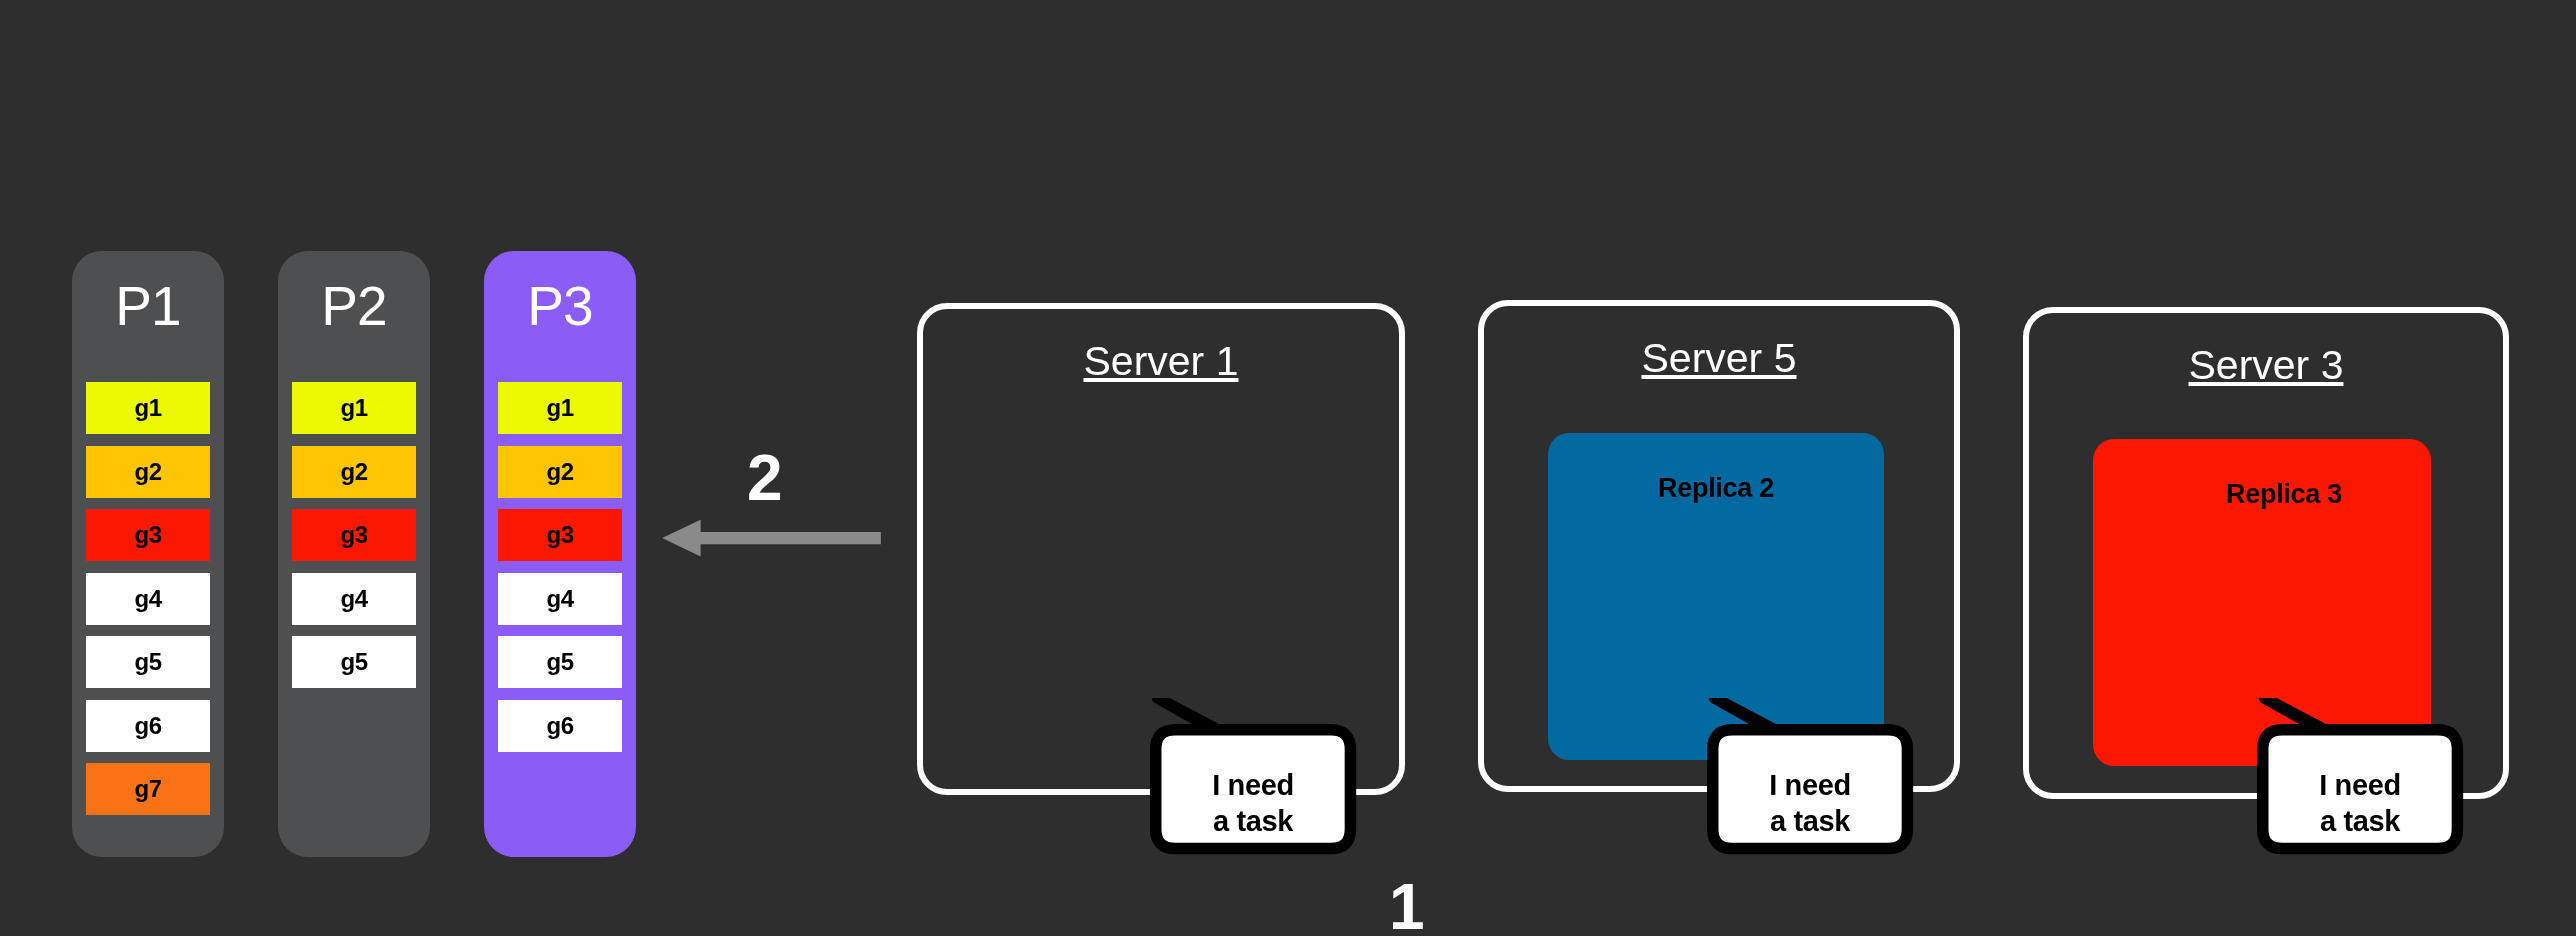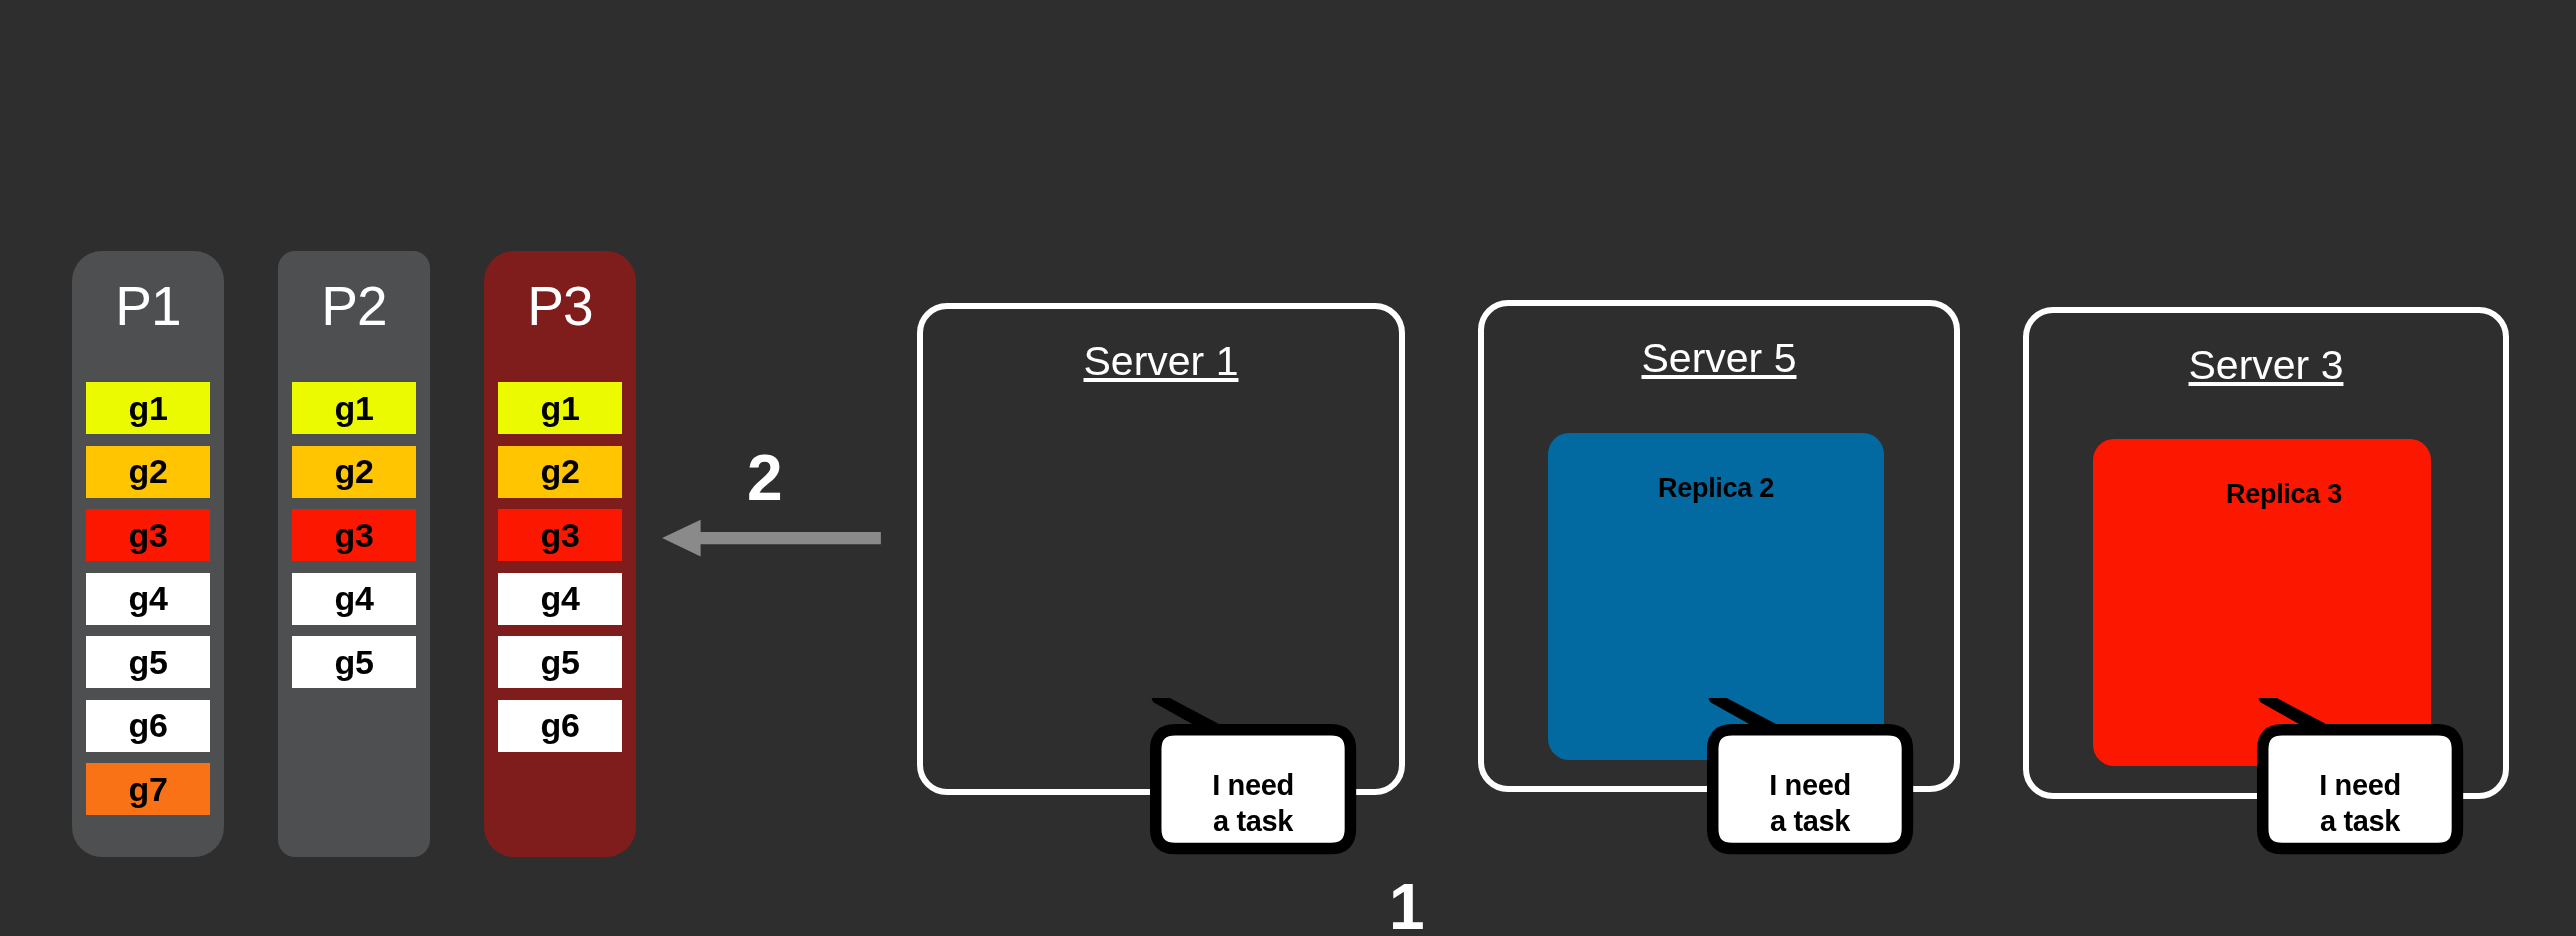--- a/index.html
+++ b/index.html
@@ -59,21 +59,21 @@
     width: 124px;
   }
   .tile {
     width: 124px;
     height: 52px;
     margin-bottom: 11.5px;
     display: flex;
     align-items: center;
     justify-content: center;
     color: #000000;
-    font-size: 34px;
+    font-size: 24px;
     font-weight: bold;
     letter-spacing: -0.4px;
     box-sizing: border-box;
   }
 
   
   .step-two-label {
     position: absolute;
     left: 747px;
     top: 446px;
@@ -184,32 +184,32 @@
         <div class="tile" style="background-color: rgb(236, 250, 0);">g1</div>
         <div class="tile" style="background-color: rgb(255, 197, 0);">g2</div>
         <div class="tile" style="background-color: rgb(251, 23, 0);">g3</div>
         <div class="tile" style="background-color: rgb(255, 255, 255);">g4</div>
         <div class="tile" style="background-color: rgb(255, 255, 255);">g5</div>
         <div class="tile" style="background-color: rgb(255, 255, 255);">g6</div>
         <div class="tile" style="background-color: #f97316;">g7</div>
       </div>
     </div>
 
-    <div class="partition p2" style="background-color: rgb(77, 79, 80); border-radius: 17px;">
+    <div class="partition p2" style="background-color: rgb(77, 79, 80);">
       <div class="partition-title">P2</div>
       <div class="tile-stack">
         <div class="tile" style="background-color: rgb(236, 250, 0);">g1</div>
         <div class="tile" style="background-color: rgb(255, 197, 0);">g2</div>
         <div class="tile" style="background-color: rgb(251, 23, 0);">g3</div>
         <div class="tile" style="background-color: rgb(255, 255, 255);">g4</div>
         <div class="tile" style="background-color: rgb(255, 255, 255);">g5</div>
       </div>
     </div>
 
-    <div class="partition p3" style="background-color: #7f1d1d;">
+    <div class="partition p3" style="background-color: #8b5cf6;">
       <div class="partition-title">P3</div>
       <div class="tile-stack">
         <div class="tile" style="background-color: rgb(236, 250, 0);">g1</div>
         <div class="tile" style="background-color: rgb(255, 197, 0);">g2</div>
         <div class="tile" style="background-color: rgb(251, 23, 0);">g3</div>
         <div class="tile" style="background-color: rgb(255, 255, 255);">g4</div>
         <div class="tile" style="background-color: rgb(255, 255, 255);">g5</div>
         <div class="tile" style="background-color: rgb(255, 255, 255);">g6</div>
       </div>
     </div>

